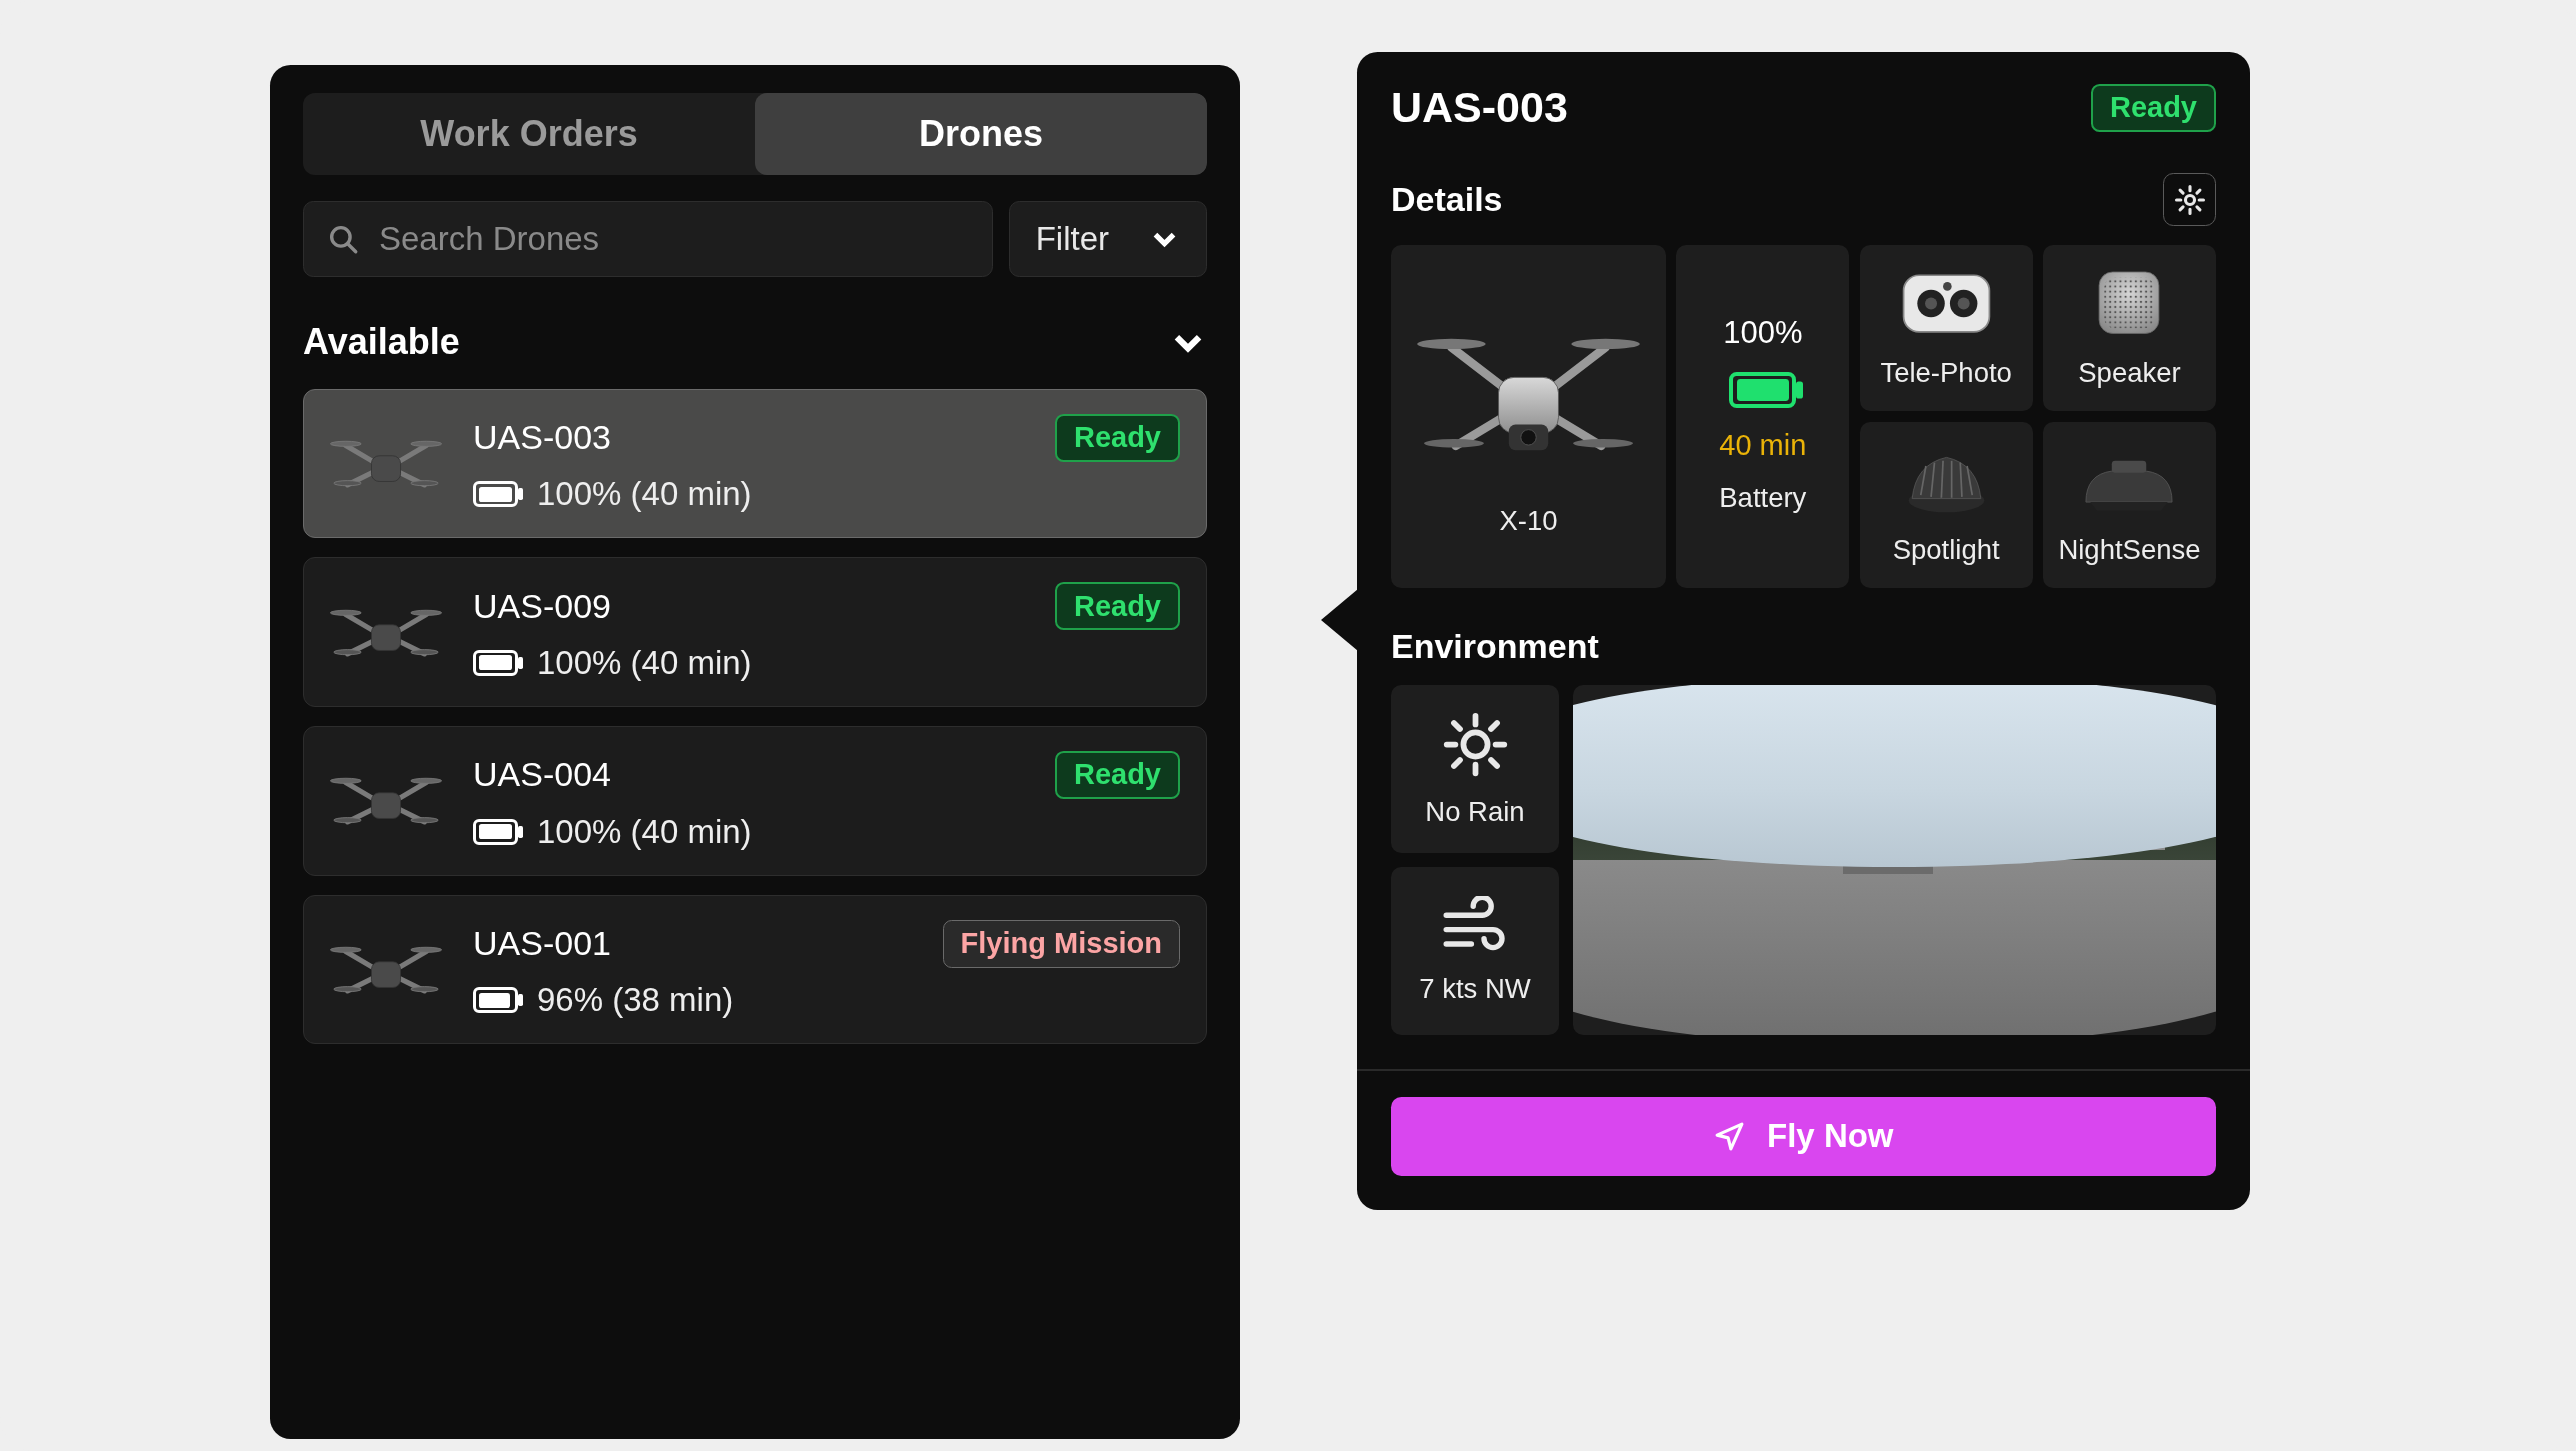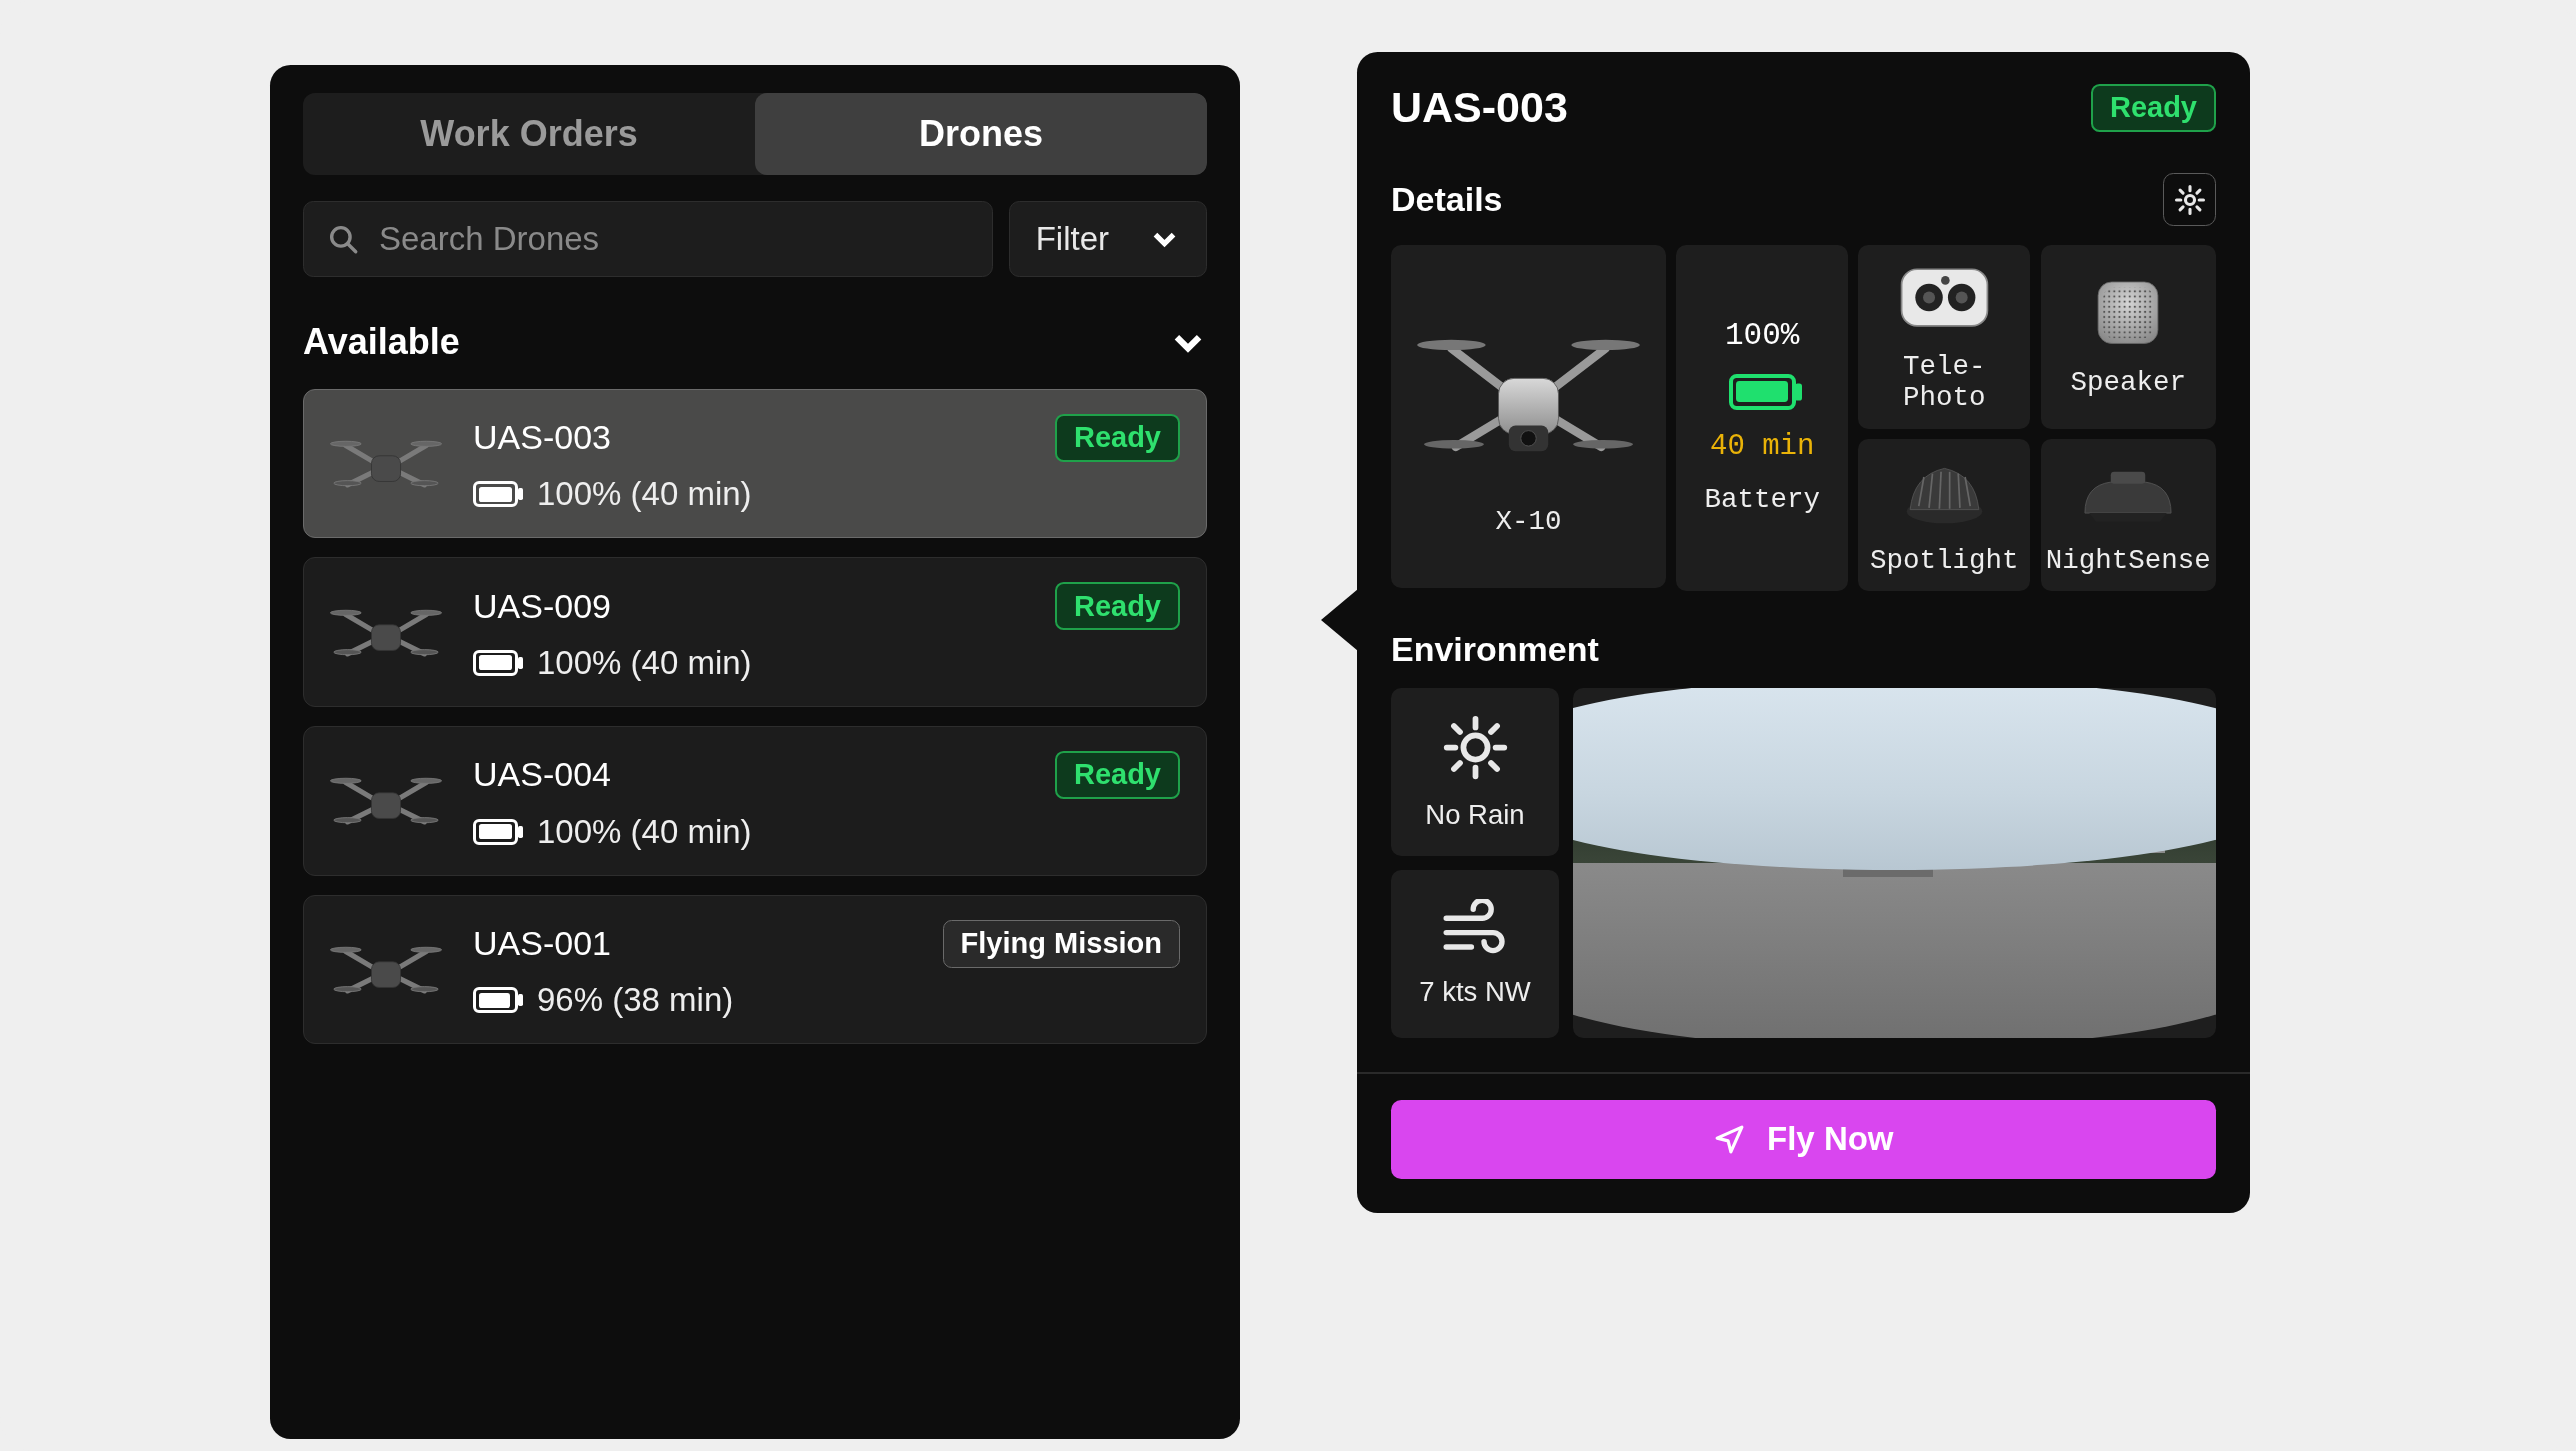--- a/index.html
+++ b/index.html
@@ -156,21 +156,21 @@
     font-weight: 600;
   }
   .status-ready {
     background: #0d3a1d;
     border: 2.6px solid #1fa14a;
     color: #2fe06e;
   }
   .status-mission {
     background: #2a2a2a;
     border: 1.7px solid #6a6a6a;
-    color: #ffffff;
+    color: #fca5a5;
   }
 
   .battery-icon {
     width: 45px; height: 26px;
     border: 3.4px solid #fff;
     border-radius: 6px;
     position: relative;
     flex-shrink: 0;
   }
   .battery-icon::after {
@@ -243,21 +243,20 @@
   }
   .dg-cell {
     background: #1e1e1e;
     border-radius: 10.3px;
     display: flex;
     flex-direction: column;
     align-items: center;
     justify-content: center;
     gap: 12px;
     padding: 12px 5.2px 15.5px 5.2px;
-    font-family: Liberation Mono, monospace;
   }
   .dg-main {
     grid-row: 1 / span 2;
     height: 343px;
     padding: 8.6px;
   }
   .dg-label {
     font-size: 27.5px;
     color: #eee;
     text-align: center;

